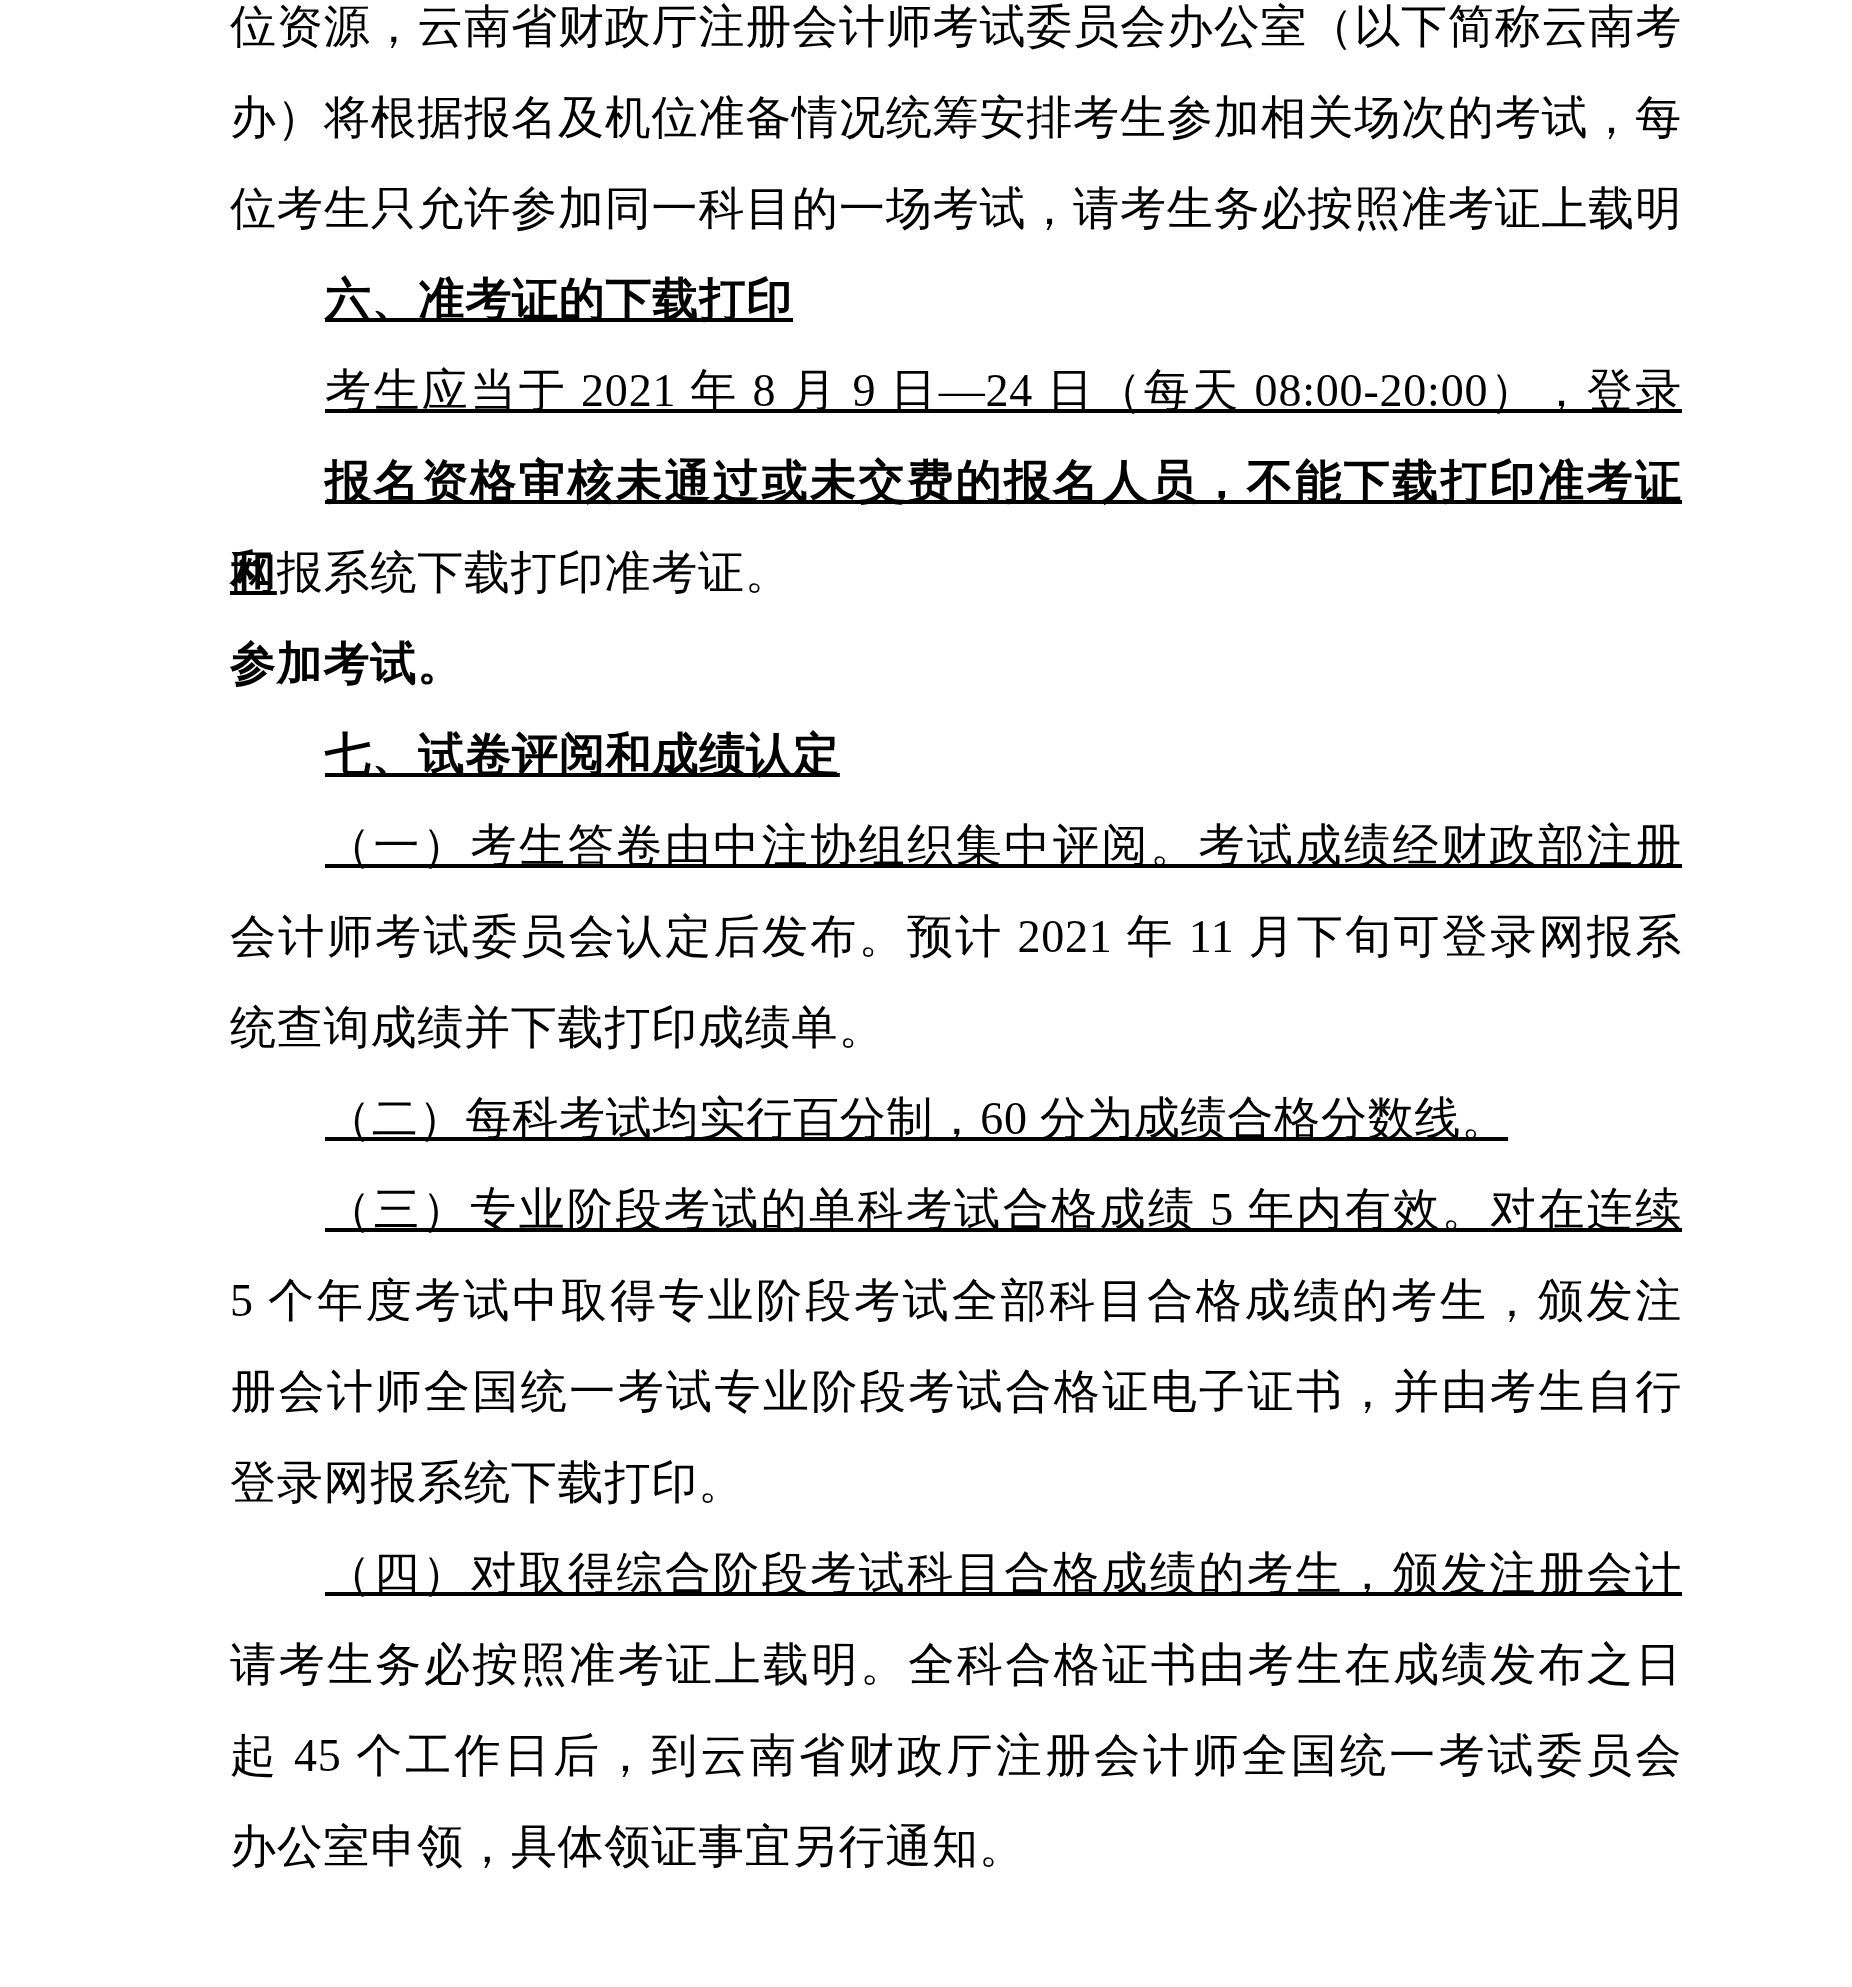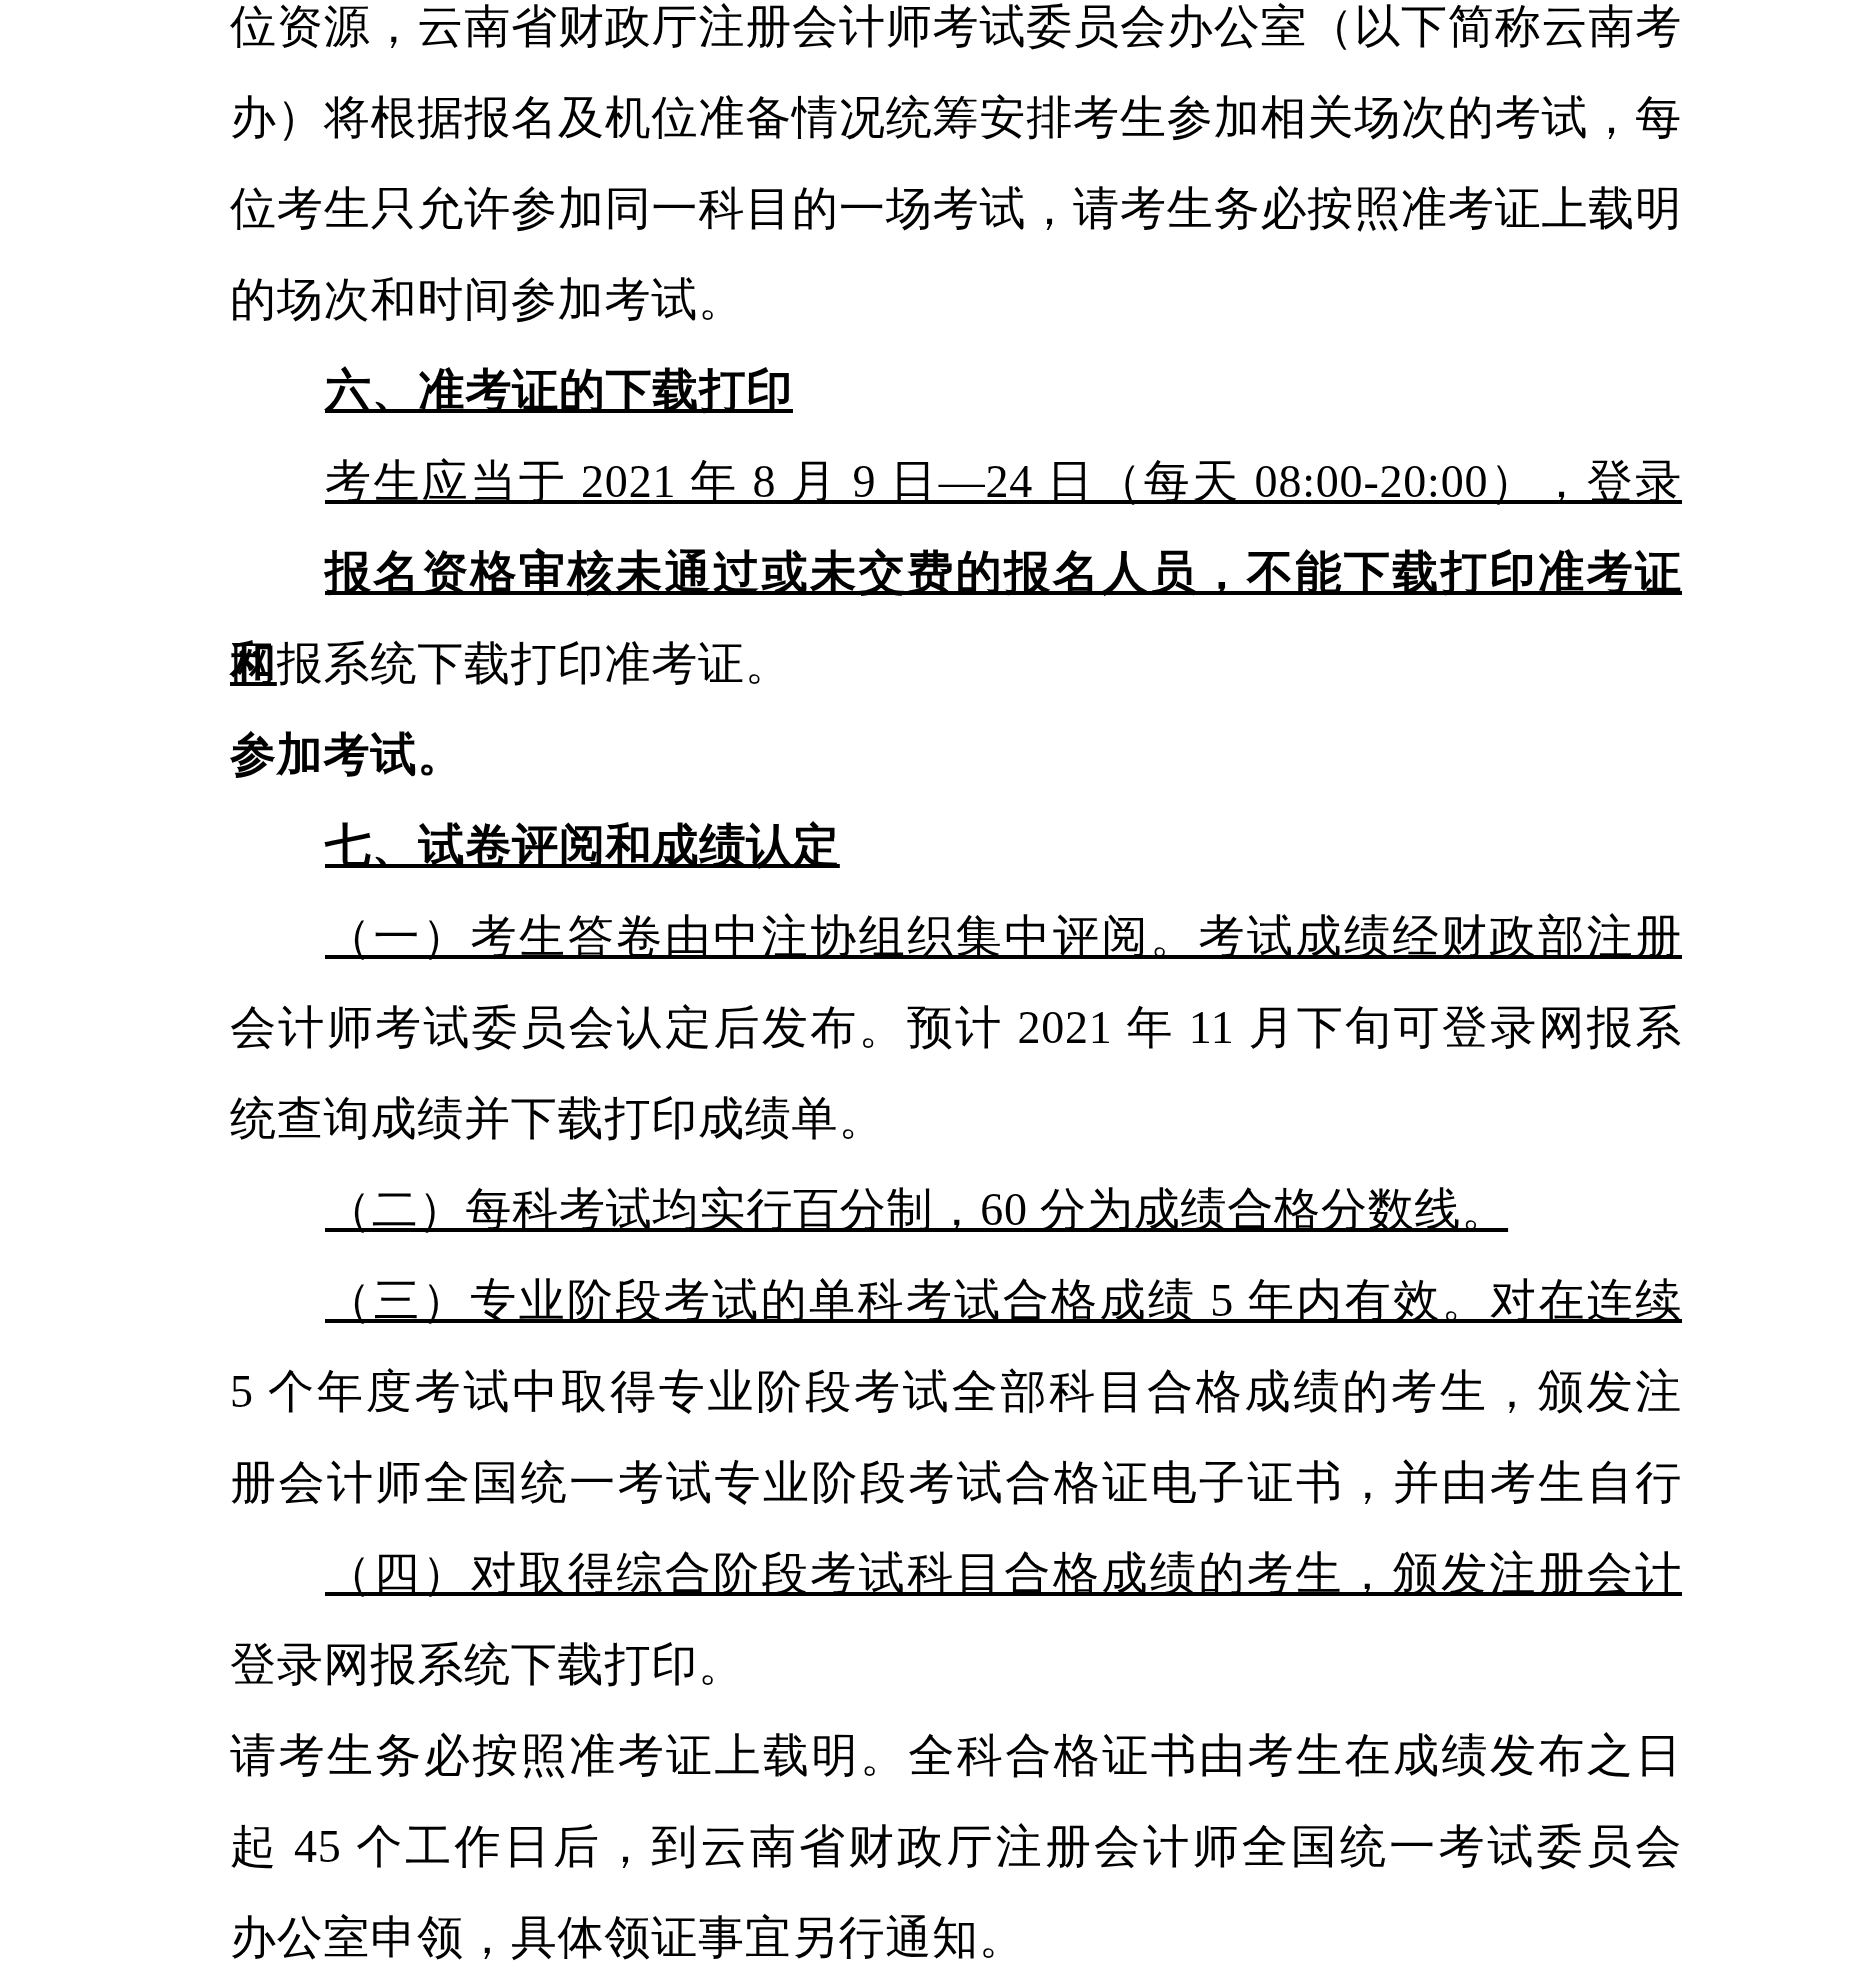--- a/index.html
+++ b/index.html
@@ -45,34 +45,33 @@
   }
 </style>
 </head>
 <body>
 
 <div class="page">
   <div class="text-block">
       <div class="line justify">位资源，云南省财政厅注册会计师考试委员会办公室（以下简称云南考</div>
       <div class="line justify">办）将根据报名及机位准备情况统筹安排考生参加相关场次的考试，每</div>
       <div class="line justify">位考生只允许参加同一科目的一场考试，请考生务必按照准考证上载明</div>
-      <div class="line">的场次和时间参加考试。</div>
       <div class="line bold indent">六、准考证的下载打印</div>
       <div class="line indent justify">考生应当于 2021 年 8 月 9 日—24 日（每天 08:00-20:00），登录</div>
       <div class="line bold indent justify">报名资格审核未通过或未交费的报名人员，不能下载打印准考证和</div>
       <div class="line">网报系统下载打印准考证。</div>
       <div class="line bold">参加考试。</div>
       <div class="line bold indent">七、试卷评阅和成绩认定</div>
       <div class="line indent justify">（一）考生答卷由中注协组织集中评阅。考试成绩经财政部注册</div>
       <div class="line justify">会计师考试委员会认定后发布。预计 2021 年 11 月下旬可登录网报系</div>
       <div class="line">统查询成绩并下载打印成绩单。</div>
       <div class="line indent">（二）每科考试均实行百分制，60 分为成绩合格分数线。</div>
       <div class="line indent justify">（三）专业阶段考试的单科考试合格成绩 5 年内有效。对在连续</div>
       <div class="line justify">5 个年度考试中取得专业阶段考试全部科目合格成绩的考生，颁发注</div>
       <div class="line justify">册会计师全国统一考试专业阶段考试合格证电子证书，并由考生自行</div>
+      <div class="line">登录网报系统下载打印。</div>
       <div class="line indent justify">（四）对取得综合阶段考试科目合格成绩的考生，颁发注册会计</div>
-      <div class="line">登录网报系统下载打印。</div>
       <div class="line justify">请考生务必按照准考证上载明。全科合格证书由考生在成绩发布之日</div>
       <div class="line justify">起 45 个工作日后，到云南省财政厅注册会计师全国统一考试委员会</div>
       <div class="line">办公室申领，具体领证事宜另行通知。</div>
     </div>
 </div>
 
 
 </body></html>

